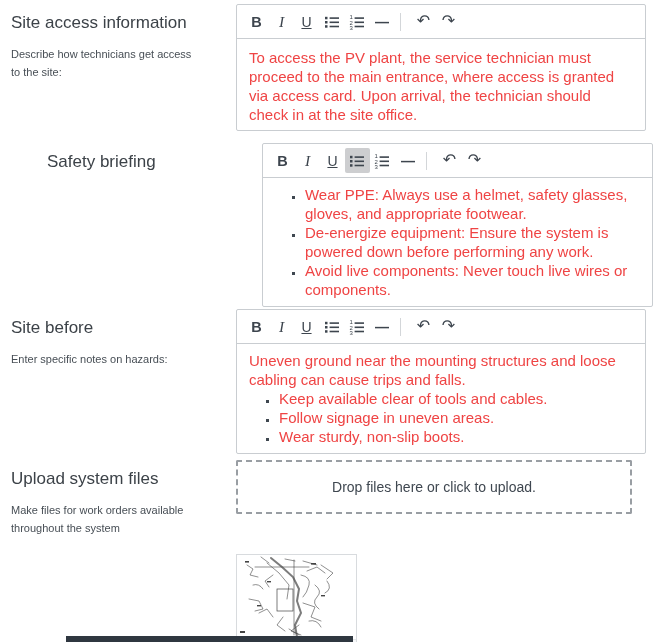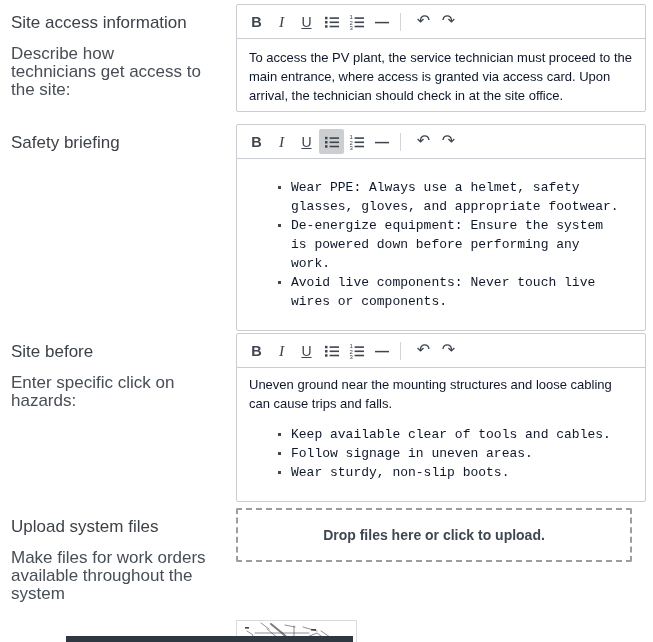--- a/index.html
+++ b/index.html
@@ -11,21 +11,21 @@
   .row { display:flex; align-items:flex-start; }
   .left {
     width:234px; box-sizing:border-box;
     padding:8px 6px 0 11px;
   }
   .right { width:410px; margin-left:2px; }
   .section-title {
     font-size:17px; font-weight:400; color:#3c4248;
     margin:0 0 11px 0; line-height:22px;
   }
-  .desc { font-size:17px; color:#474e55; line-height:18px; max-width:222px; }
+  .desc { font-size:11px; color:#474e55; line-height:18px; max-width:222px; }
   .desc.narrow { max-width:190px; }
   .desc.mid { max-width:212px; }
 
   
   .editor { border:1px solid #c9cdd1; border-radius:2px; background:#fff; }
   .toolbar {
     display:flex; align-items:center; height:33px; padding:0 7px;
     border-bottom:1px solid #c9cdd1; color:#3d454e;
   }
   .tbtn {
@@ -35,37 +35,37 @@
   .tbtn.bold { font-weight:700; font-size:14.5px; }
   .tbtn.italic { font-style:italic; font-family:"Liberation Serif", serif; font-size:15.5px; }
   .tbtn.underline { text-decoration:underline; }
   .tbtn.hr { font-weight:600; letter-spacing:-1px; }
   .tbtn.active { background:#cdced0; }
   .tbtn svg { display:block; }
   .tsep { width:1px; height:18px; background:#d3d6d9; margin:0 8px 0 6px; }
   .tbtn.undo, .tbtn.redo { font-family:"DejaVu Sans", sans-serif; font-size:16px; padding-bottom:2px; }
   .tbtn.undo { margin-left:2px; }
 
-  .content { padding:9px 12px 6px 12px; font-size:13px; line-height:19px; color:#0f172a; }
+  .content { padding:9px 12px 6px 12px; font-size:15px; line-height:19px; color:#ef4444; }
   .content p { margin:0; }
-  .content ul { margin:12px; padding-left:30px; list-style:square;font-family:Liberation Mono, monospace; }
+  .content ul { margin:0; padding-left:30px; list-style:square; }
   .content ul li::marker { font-size:11px; color:#3f4750; }
   .ed2 .content { padding:7px 12px; }
   .ed3 .content { padding:7px 12px; }
 
   .mb1 { margin-bottom:12px; }
-  .mb2 { margin-bottom:2px; }
+  .mb2 { margin-bottom:2px;padding-left:36px; }
   .mb3 { margin-bottom:6px; }
 
   
   .dropzone {
     box-sizing:border-box; width:396px; height:54px;
     border:2px dashed #999ea3; border-radius:2px;
     display:flex; align-items:center; justify-content:center;
-    font-size:14px; color:#3f4750; cursor:pointer;font-weight:bold;
+    font-size:14px; color:#3f4750; cursor:pointer;
   }
   .file-card {
     margin:-2px 0 0 236px; width:121px; box-sizing:border-box;
     border:1px solid #d8dbde; background:#fff; cursor:pointer;
   }
   .thumb { width:100%; height:84px; background:#fff; overflow:hidden; }
   .thumb svg { display:block; width:119px; height:84px; }
   .file-caption {
     height:30px; line-height:30px; padding-left:10px; box-sizing:border-box;
     background:#f6f7f8; border-top:1px solid #e6e8ea;
@@ -167,21 +167,21 @@
             <li>Avoid live components: Never touch live wires or components.</li>
           </ul>
         </div>
       </div>
     </div>
   </div>
 
   <div class="row mb3">
     <div class="left">
       <h2 class="section-title">Site before</h2>
-      <div class="desc">Enter specific click on hazards:</div>
+      <div class="desc">Enter specific notes on hazards:</div>
     </div>
     <div class="right">
       <div class="editor ed3">
         <div class="toolbar">
           <span class="tbtn bold">B</span>
           <span class="tbtn italic">I</span>
           <span class="tbtn underline">U</span>
           <span class="tbtn">
             <svg width="16" height="16" viewBox="0 0 16 16" fill="currentColor">
               <rect x="1" y="2.8" width="2.5" height="2.5"></rect>

